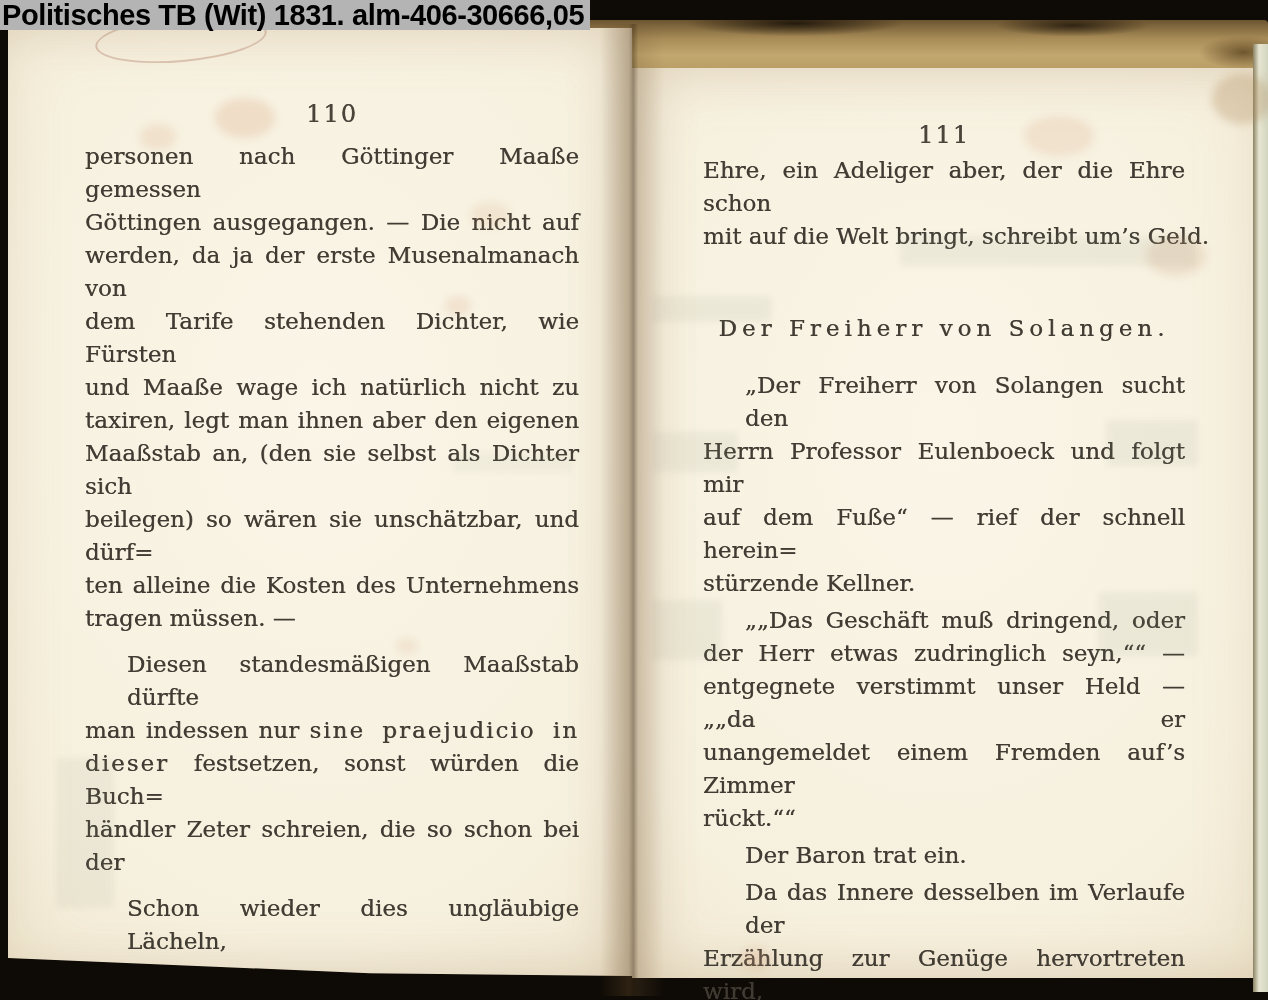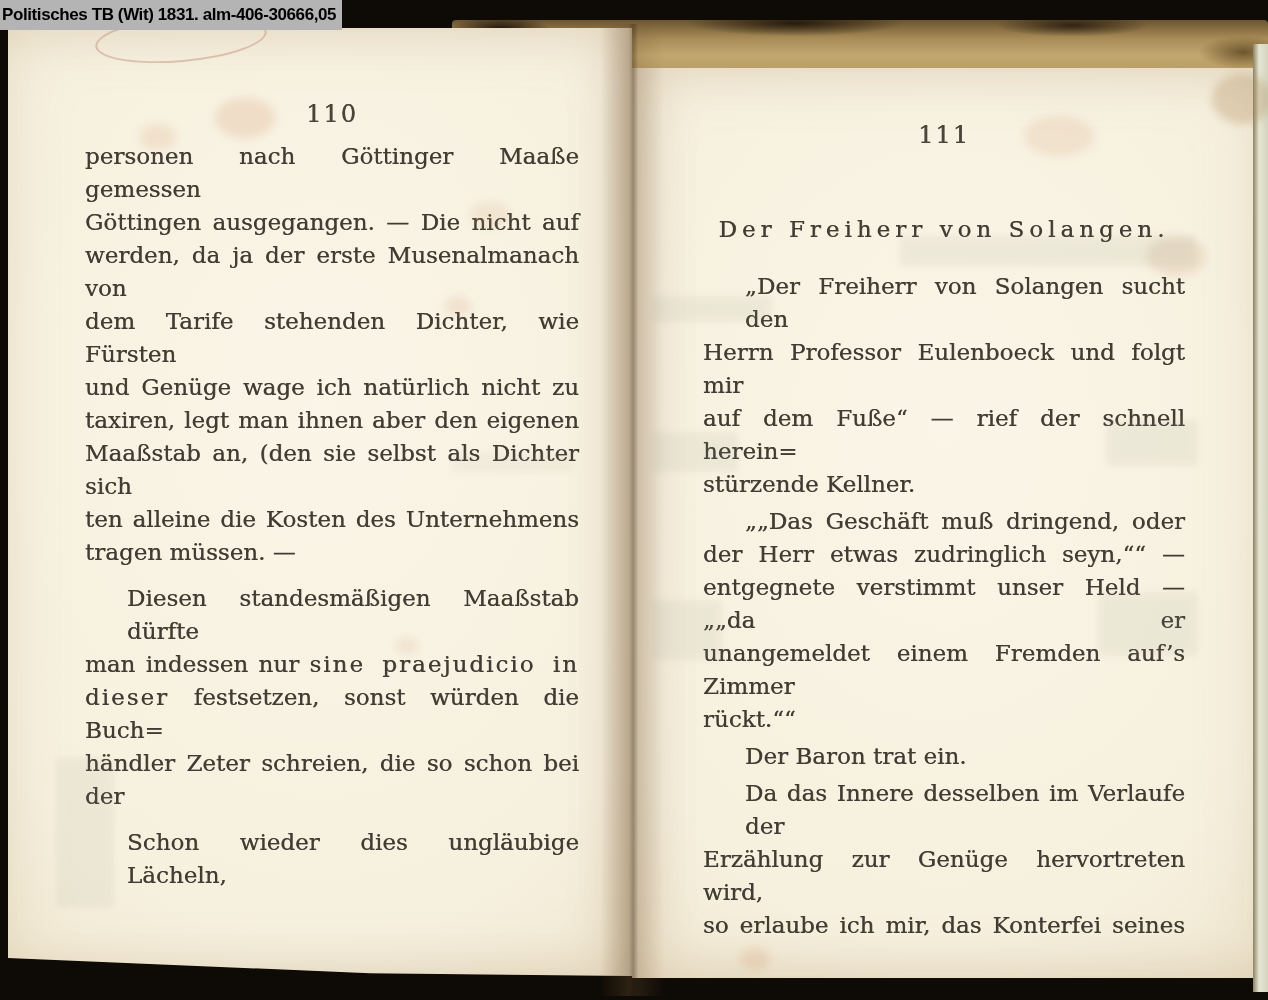--- a/index.html
+++ b/index.html
@@ -26,21 +26,21 @@
   .edge-right{position:absolute;left:1253px;top:44px;width:15px;height:948px;
       background:linear-gradient(90deg,#8a8263,#e6e5d1 40%,#d3d4bf);}
   .gutter{position:absolute;left:600px;top:24px;width:64px;height:972px;pointer-events:none;
       background:linear-gradient(90deg,rgba(0,0,0,0),rgba(105,80,45,.34) 45%,
         rgba(66,48,24,.48) 52%,rgba(120,95,60,.22) 60%,rgba(0,0,0,0));}
 
   
   .label{position:absolute;left:0;top:0;height:30px;padding:0 6px 0 2px;z-index:5;
       background:#b4b4b4;color:#000;display:flex;align-items:center;
       font-family:"Liberation Sans","DejaVu Sans",sans-serif;
-      font-size:17px;font-weight:bold;letter-spacing:-0.4px;white-space:nowrap;}
+      font-size:29px;font-weight:bold;letter-spacing:-0.4px;white-space:nowrap;}
 
   
   .pagenum{position:absolute;text-align:center;font-size:24px;letter-spacing:2px;
       color:#4a453b;text-shadow:.3px 0 0 #4a453b;}
   .pn-left{top:72px;left:77px;width:494px;}
   .pn-right{top:53px;left:71px;width:482px;}
   .pagebody{position:absolute;font-size:23px;line-height:33px;color:#413c33;
       text-shadow:.35px 0 0 rgba(65,60,51,.75);}
   .pb-left{top:112px;left:77px;width:494px;}
   .pb-right{top:86px;left:71px;width:482px;}
@@ -69,41 +69,46 @@
   <div class="gilt"></div>
 
   <div class="page page-left">
     <div class="pagenum pn-left">110</div>
     <div class="pagebody pb-left">
         <div class="para">
           <div class="line j"><span>personen nach Göttinger Maaße gemessen</span></div>
           <div class="line j"><span>Göttingen ausgegangen. — Die nicht auf</span></div>
           <div class="line j"><span>werden, da ja der erste Musenalmanach von</span></div>
           <div class="line j"><span>dem Tarife stehenden Dichter, wie Fürsten</span></div>
-          <div class="line j"><span>und Genüge wage ich natürlich nicht zu</span></div>
+          <div class="line j"><span>und Maaße wage ich natürlich nicht zu</span></div>
           <div class="line j"><span>taxiren, legt man ihnen aber den eigenen</span></div>
           <div class="line j"><span>Maaßstab an, (den sie selbst als Dichter sich</span></div>
+          <div class="line j"><span>beilegen) so wären sie unschätzbar, und dürf=</span></div>
           <div class="line j"><span>ten alleine die Kosten des Unternehmens</span></div>
           <div class="line"><span>tragen müssen. —</span></div>
         </div>
         <div class="para">
           <div class="line j ind"><span>Diesen standesmäßigen Maaßstab dürfte</span></div>
           <div class="line j"><span>man indessen nur </span><span class="lat">sine praejudicio in</span></div>
           <div class="line j"><span class="lat">dieser</span><span> festsetzen, sonst würden die Buch=</span></div>
           <div class="line j"><span>händler Zeter schreien, die so schon bei der</span></div>
         </div>
         <div class="para">
           <div class="line j ind"><span>Schon wieder dies ungläubige Lächeln,</span></div>
         </div>
       </div>
   </div>
 
   <div class="page page-right">
     <div class="pagenum pn-right">111</div>
     <div class="pagebody pb-right">
+        <div class="para">
+          <div class="line j"><span>Ehre, ein Adeliger aber, der die Ehre schon</span></div>
+          <div class="line"><span>mit auf die Welt bringt, schreibt um’s Geld.</span></div>
+        </div>
         <div class="heading">Der Freiherr von Solangen.</div>
         <div class="para">
           <div class="line j ind"><span>„Der Freiherr von Solangen sucht den</span></div>
           <div class="line j"><span>Herrn Professor Eulenboeck und folgt mir</span></div>
           <div class="line j"><span>auf dem Fuße“ — rief der schnell herein=</span></div>
           <div class="line"><span>stürzende Kellner.</span></div>
         </div>
         <div class="para">
           <div class="line j ind"><span>„„Das Geschäft muß dringend, oder</span></div>
           <div class="line j"><span>der Herr etwas zudringlich seyn,““ —</span></div>

